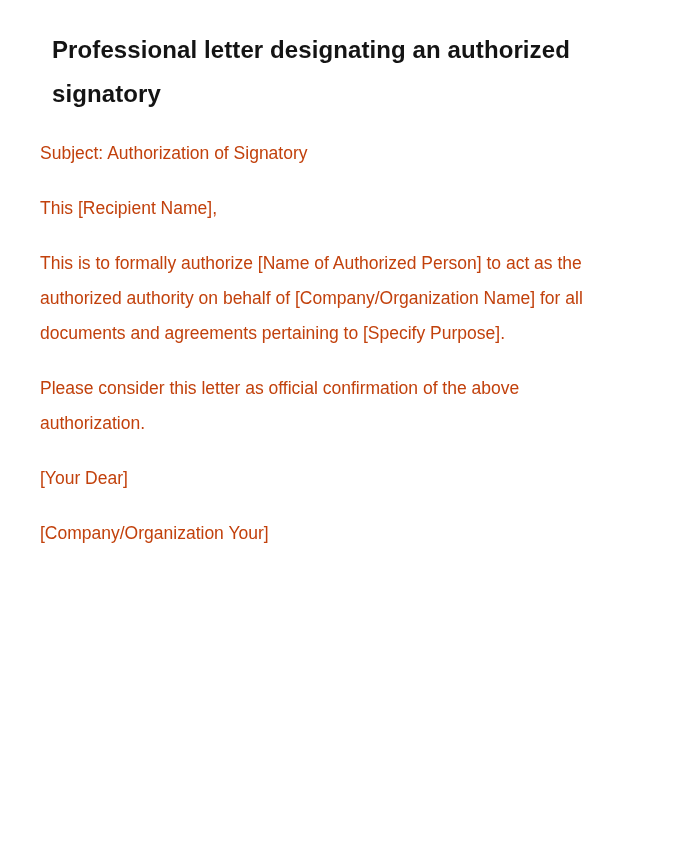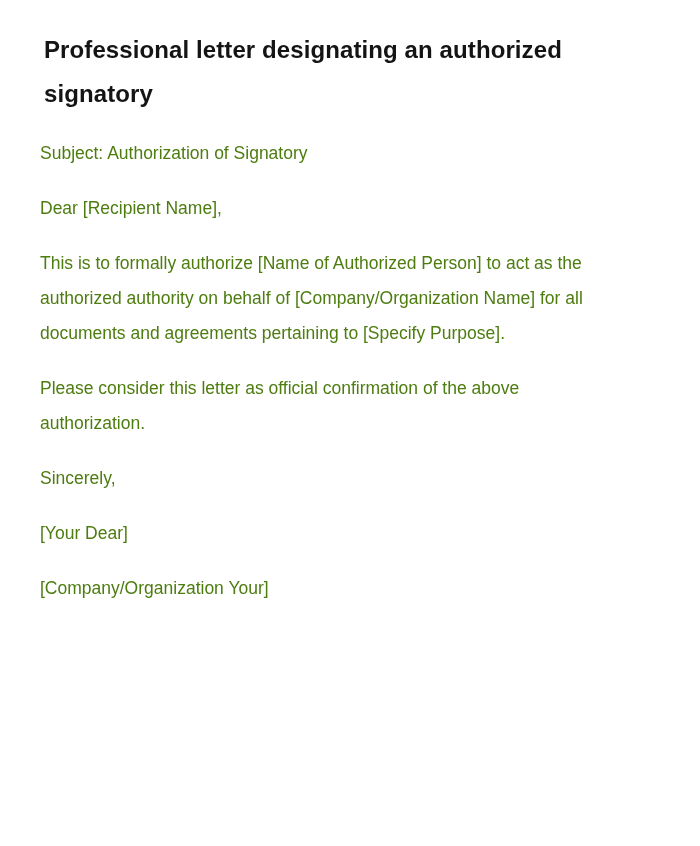--- a/index.html
+++ b/index.html
@@ -13,55 +13,54 @@
     width: 700px;
     height: 846px;
     background: #ffffff;
     overflow: hidden;
   }
   .letter {
     padding: 20px 60px 40px 40px;
     max-width: 660px;
   }
   h1.letter-title {
-    margin: 8px 0 16px 4px;
+    margin: 8px 0 16px 12px;
     font-size: 24px;
     line-height: 44px;
     font-weight: 700;
     color: #141414;
     letter-spacing: 0.1px;
     max-width: 600px;
   }
   p.letter-paragraph {
     margin: 20px 0;
     font-size: 17.5px;
     line-height: 35px;
     font-weight: 400;
-    color: #4d7c0f;
+    color: #c2410c;
     max-width: 600px;
   }
 </style>
 </head>
 <body>
 
 <div class="page">
   <div class="letter">
 
     <h1 class="letter-title">Professional letter designating an authorized signatory</h1>
 
     <p class="letter-paragraph">Subject: Authorization of Signatory</p>
 
-    <p class="letter-paragraph">Dear [Recipient Name],</p>
+    <p class="letter-paragraph">This [Recipient Name],</p>
 
     <p class="letter-paragraph">This is to formally authorize [Name of Authorized Person] to act as the authorized authority on behalf of [Company/Organization Name] for all documents and agreements pertaining to [Specify Purpose].</p>
 
 
     <p class="letter-paragraph">Please consider this letter as official confirmation of the above authorization.</p>
 
-    <p class="letter-paragraph">Sincerely,</p>
 
     <p class="letter-paragraph">[Your Dear]</p>
 
 
     <p class="letter-paragraph">[Company/Organization Your]</p>
 
   </div>
 </div>
 
 </body></html>

